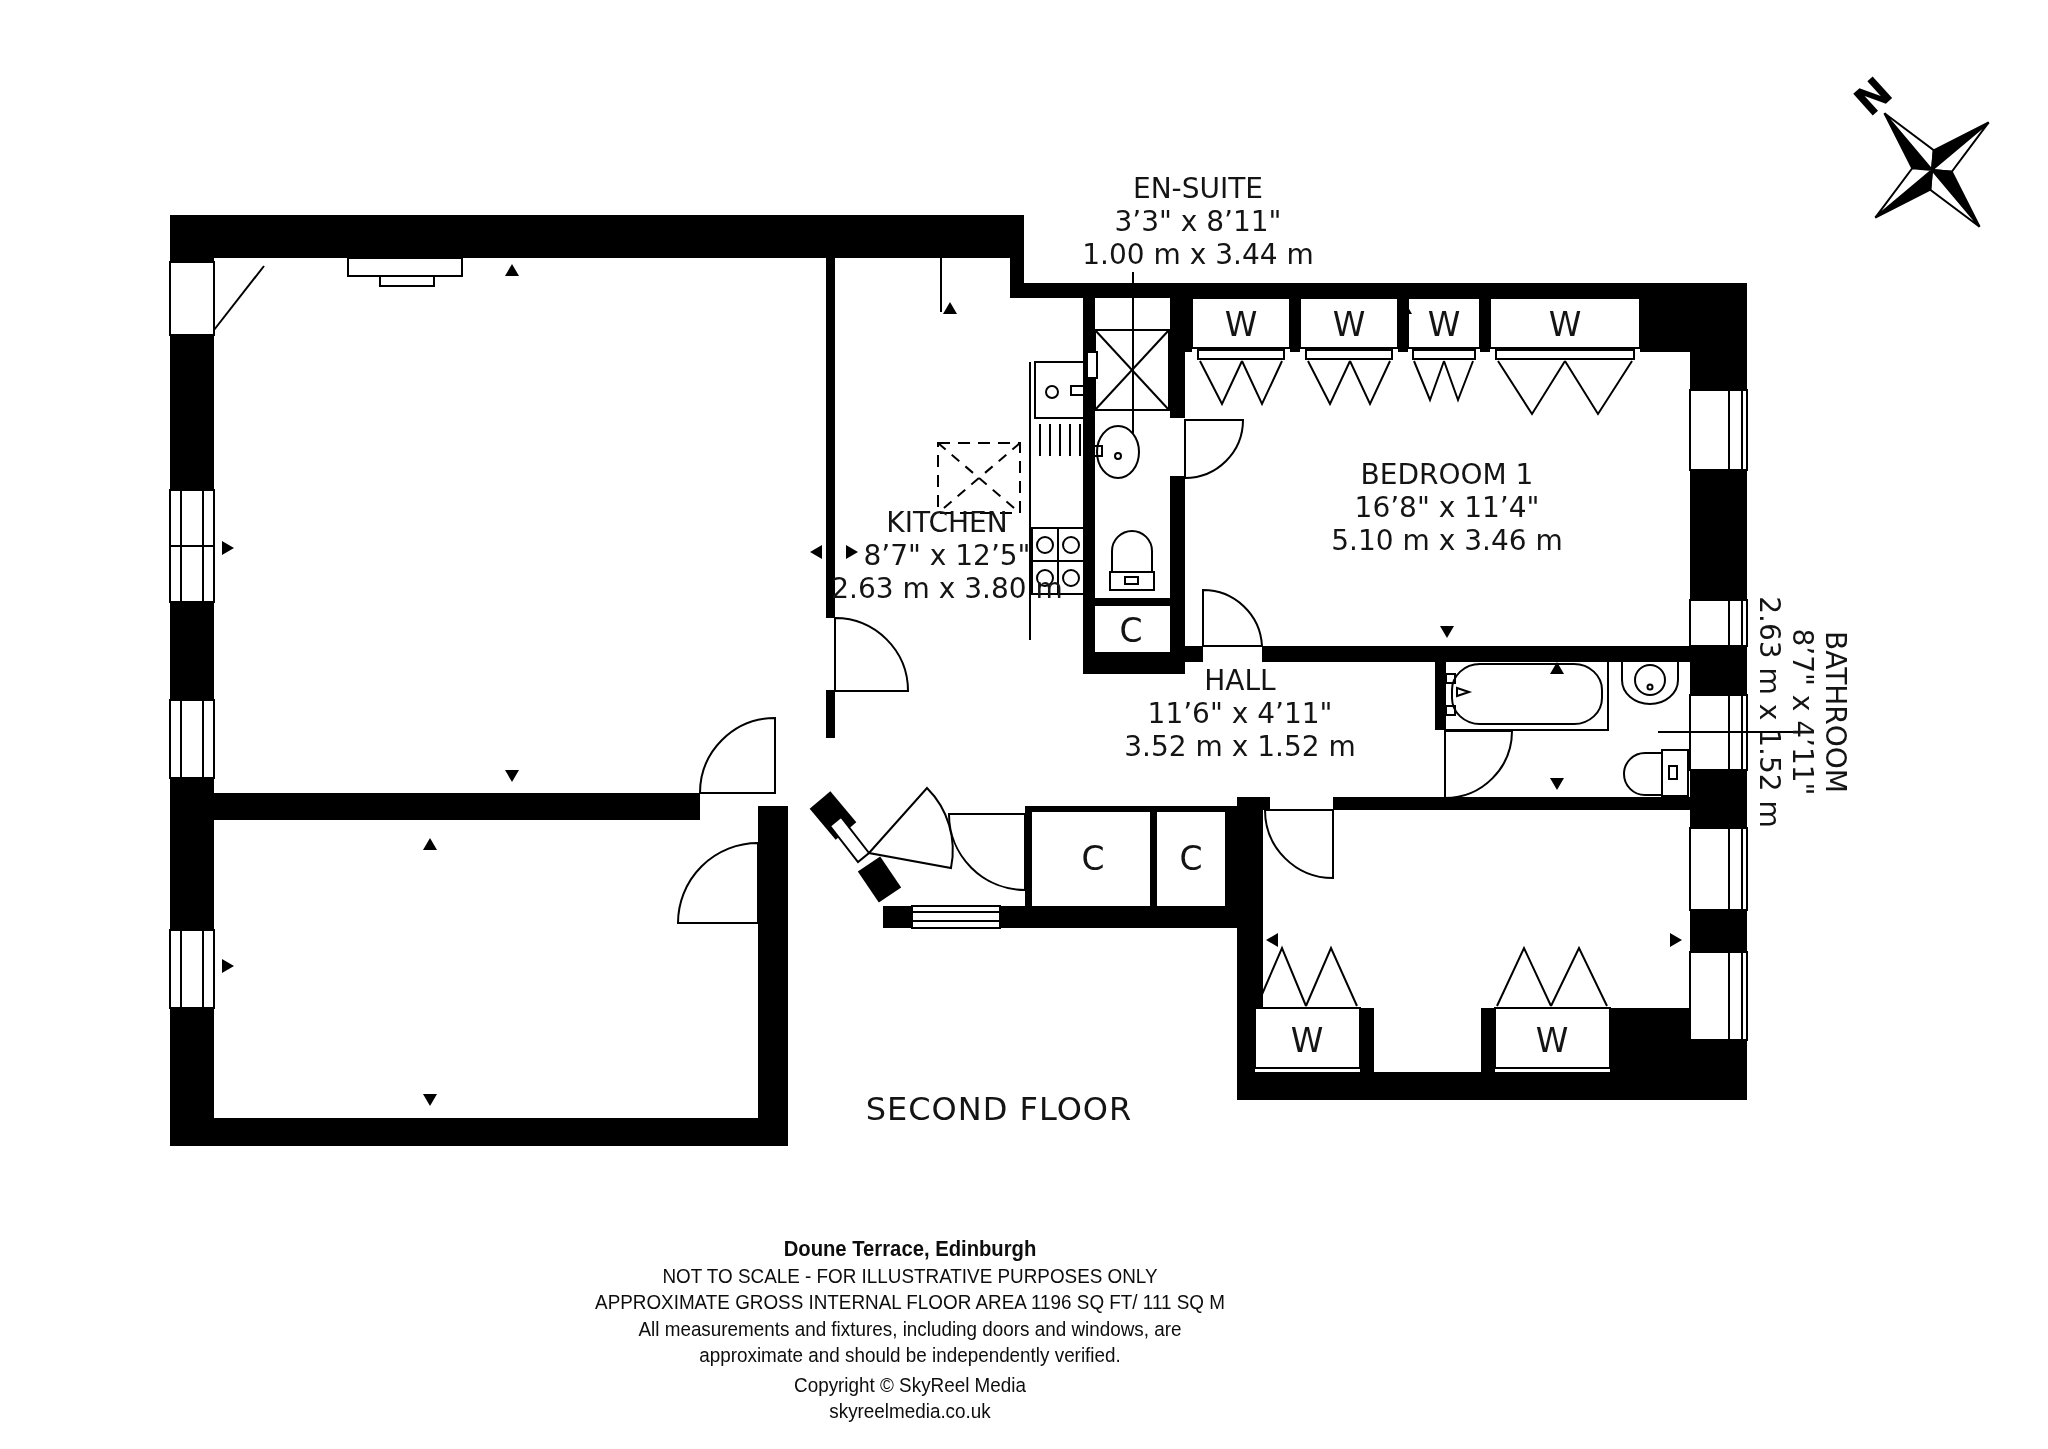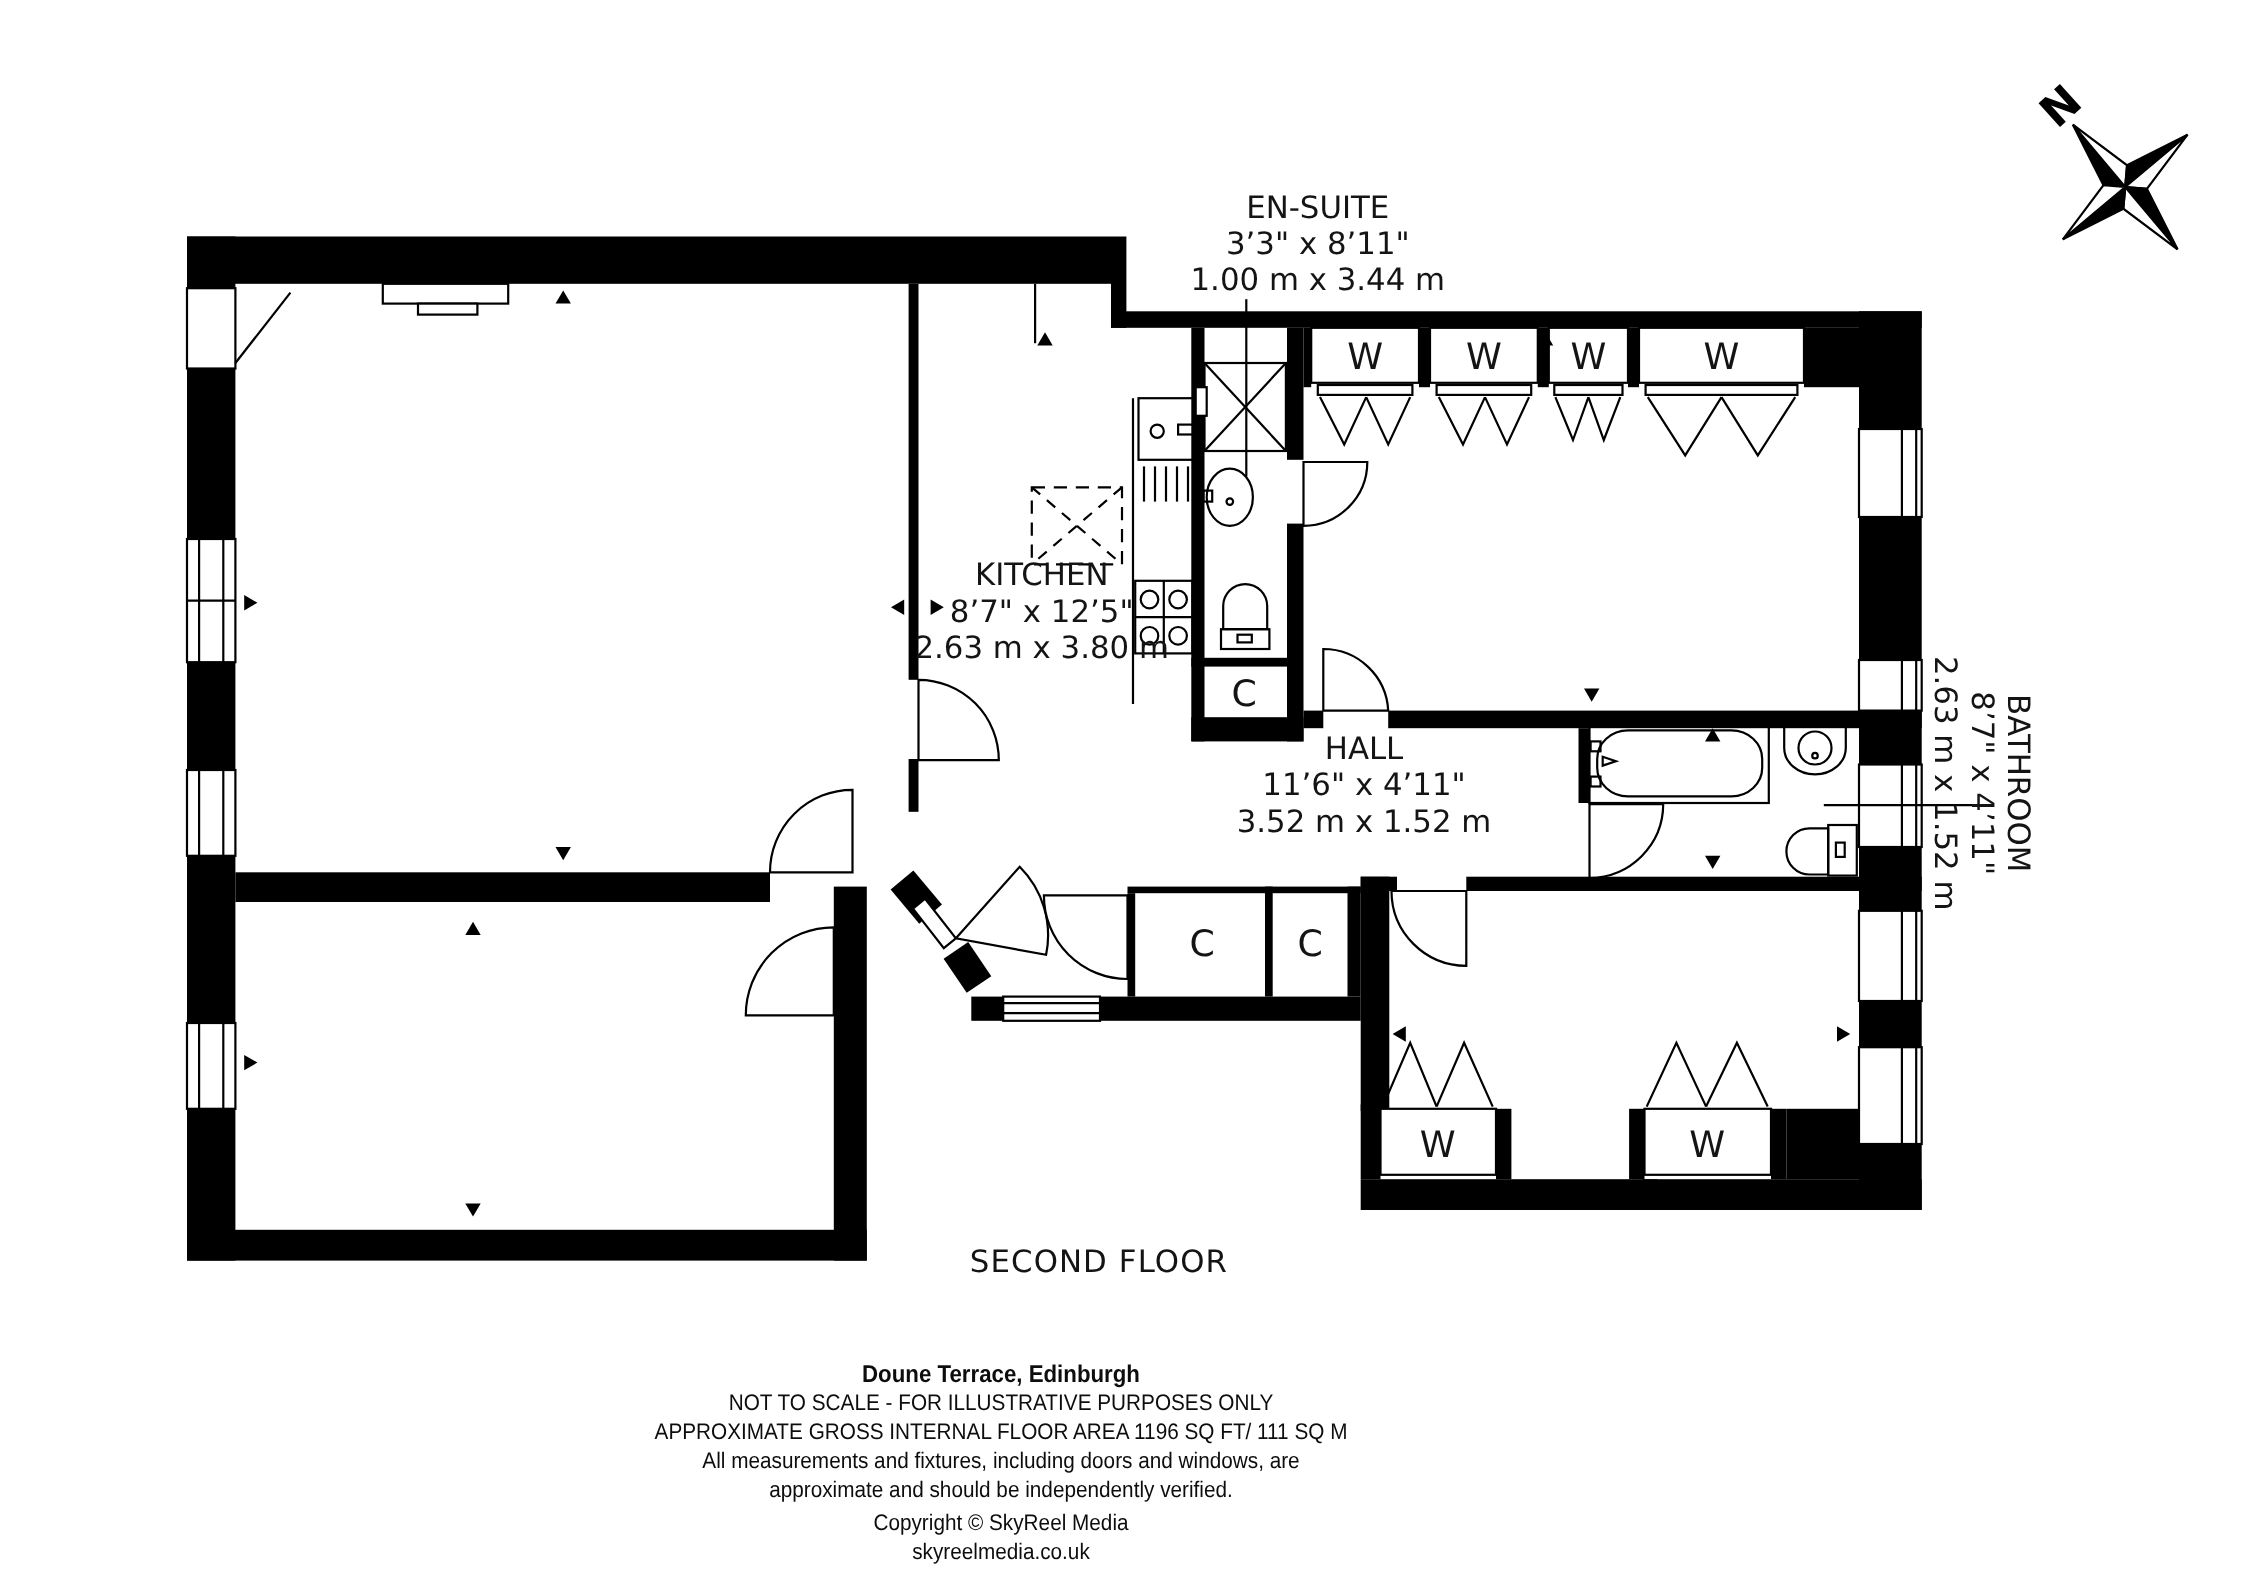--- a/index.html
+++ b/index.html
@@ -4,21 +4,21 @@
 <style>
   html,body{margin:0;padding:0;background:#fff;}
   .stage{position:relative;width:2048px;height:1449px;background:#fff;overflow:hidden;
          font-family:"DejaVu Sans",sans-serif;color:#111;}
   .plan-svg{position:absolute;left:0;top:0;}
   .room-label{position:absolute;transform:translateX(-50%);text-align:center;
               font-size:28px;line-height:33px;white-space:nowrap;color:#141414;}
   .room-label div:empty{display:none;}
   .room-label--bathroom{transform:translate(-50%,-50%) rotate(90deg);}
   .closet-letter{position:absolute;transform:translate(-50%,-50%);font-size:33px;color:#141414;}
-  .floor-label{position:absolute;transform:translateX(-50%);font-size:28px;letter-spacing:1px;color:#141414;margin-top:40px;}
+  .floor-label{position:absolute;transform:translateX(-50%);font-size:32px;letter-spacing:1px;color:#141414;}
   .footer{position:absolute;left:910px;top:1236px;transform:translateX(-50%) scaleX(0.92);
           transform-origin:center top;text-align:center;font-family:"Liberation Sans",sans-serif;
           font-size:20.5px;line-height:26.5px;color:#0d0d0d;white-space:nowrap;}
   .footer .t{font-weight:bold;font-size:22px;}
   .footer .gap{margin-top:3px;}
 </style>
 </head>
 <body>
 
 <div class="stage">
@@ -256,20 +256,26 @@
     <div>2.63 m x 3.80 m</div>
   </div>
 
   <div class="room-label" style="left:1198px;top:172px">
     <div>EN-SUITE</div>
 
     <div>3’3" x 8’11"</div>
     <div>1.00 m x 3.44 m</div>
   </div>
 
+  <div class="room-label" style="left:1447px;top:458px">
+    <div>BEDROOM 1</div>
+
+    <div>16’8" x 11’4"</div>
+    <div>5.10 m x 3.46 m</div>
+  </div>
 
   <div class="room-label" style="left:1240px;top:664px">
     <div>HALL</div>
 
     <div>11’6" x 4’11"</div>
     <div>3.52 m x 1.52 m</div>
   </div>
 
   <div class="room-label room-label--bathroom" style="left:1802px;top:712px">
     <div>BATHROOM</div>

